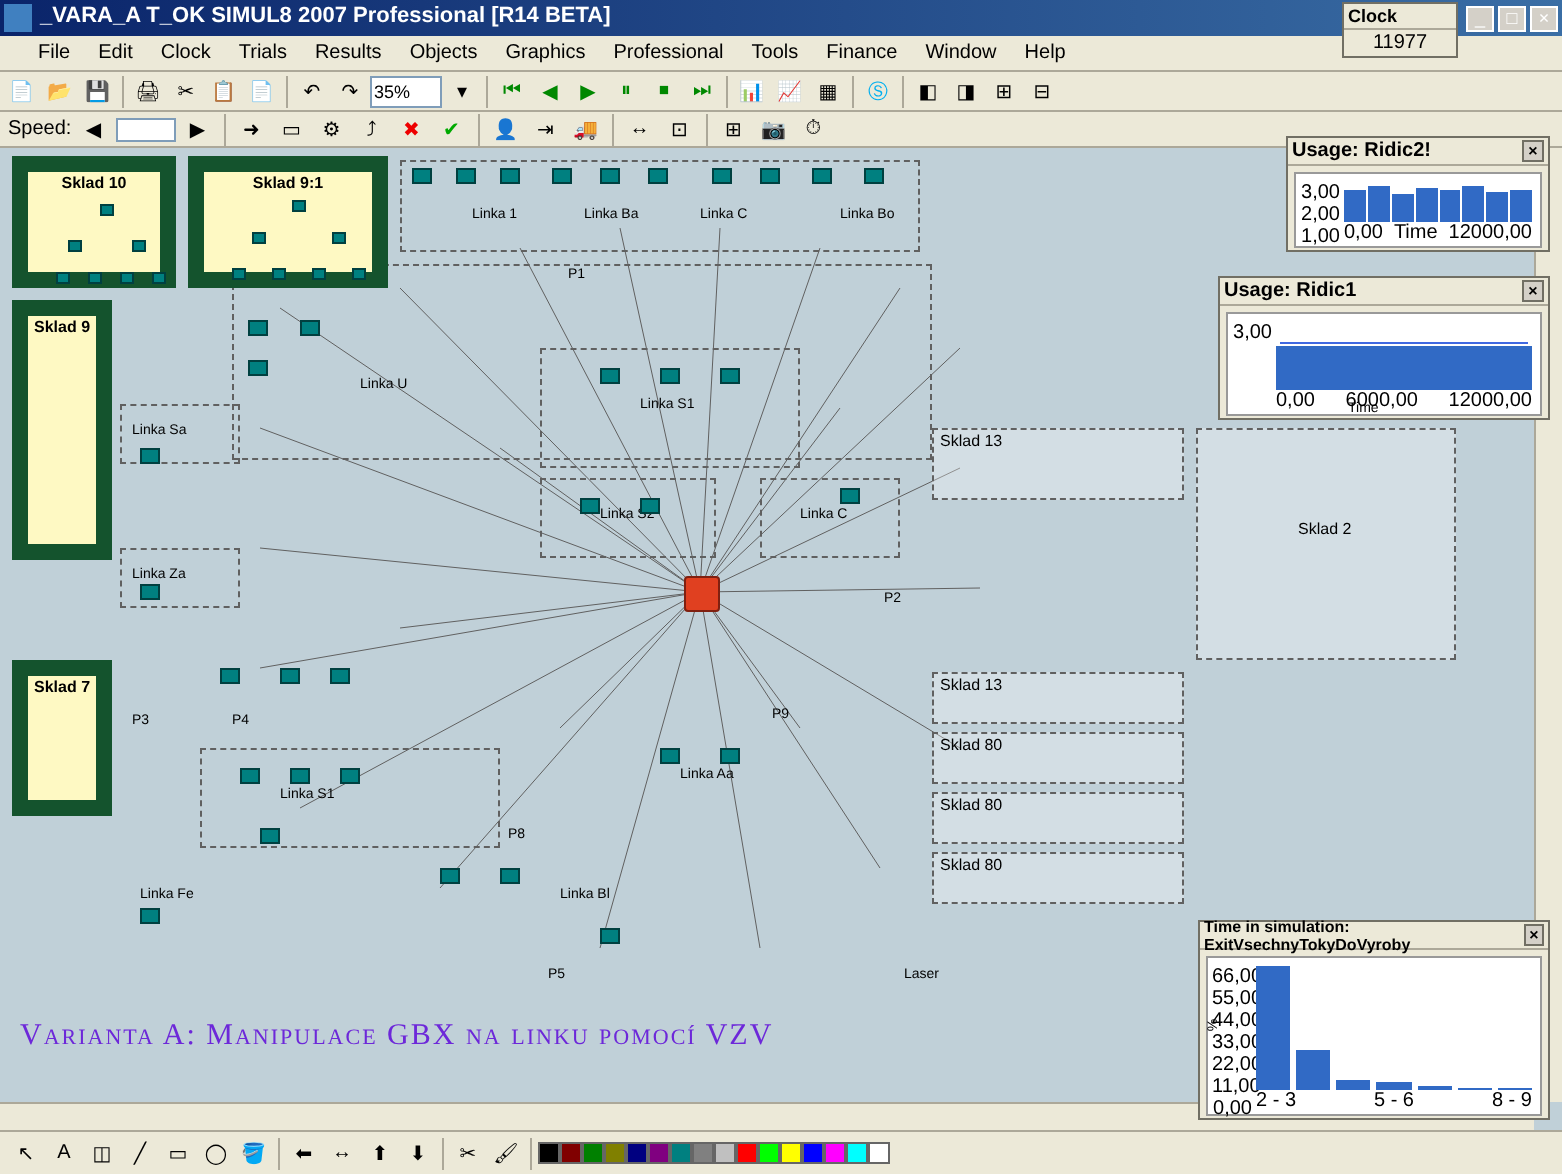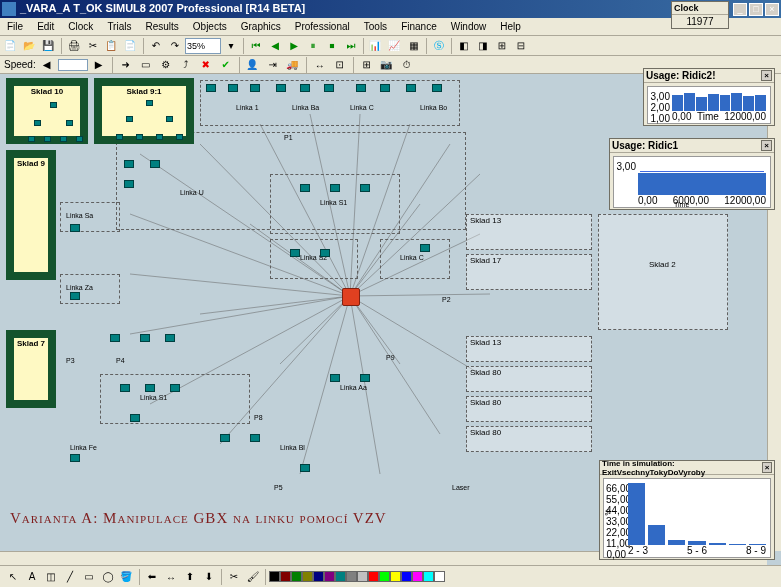--- a/index.html
+++ b/index.html
@@ -2,21 +2,21 @@
 <html><head>
 <meta charset="utf-8">
 <style>
 *{margin:0;padding:0;box-sizing:border-box;font-family:Tahoma,Arial,sans-serif;font-size:10px}
 body{width:781px;height:587px;background:#d4d0c8;overflow:hidden;position:relative}
 .titlebar{height:18px;background:linear-gradient(to right,#0a246a,#3a6ea5);color:#fff;display:flex;align-items:center;padding:0 2px;justify-content:space-between}
 .titlebar-left{display:flex;align-items:flex-start;gap:4px}
 .titlebar-text{font-size:11px;font-weight:bold}
 .titlebar-btns{display:flex;gap:2px}
 .titlebar-btn{width:14px;height:13px;background:#d4d0c8;border:1px solid #fff;font-size:9px;text-align:center;line-height:11px;cursor:pointer}
-.menubar{height:18px;background:#ece9d8;display:flex;align-items:center;padding:0 0;border-bottom:1px solid #aca899}
+.menubar{height:18px;background:#ece9d8;display:flex;align-items:center;padding:0 12px;border-bottom:1px solid #aca899}
 .menu-item{padding:2px 7px;cursor:pointer}
 .clock-box{position:absolute;right:52px;top:1px;width:58px;height:28px;background:#ece9d8;border:1px solid #716f64;z-index:100}
 .clock-title{background:#ece9d8;font-size:9px;font-weight:bold;padding:1px 2px;border-bottom:1px solid #aca899}
 .clock-val{text-align:center;font-size:10px;padding:1px}
 .toolbar{height:20px;background:#ece9d8;border-bottom:1px solid #aca899;display:flex;align-items:center;padding:0 2px;gap:1px}
 .tbtn{width:18px;height:18px;border:1px solid transparent;display:flex;align-items:center;justify-content:center;cursor:pointer;font-size:10px}
 .tsep{width:1px;height:16px;background:#aca899;margin:0 2px}
 .tb-combo{width:36px;height:16px;border:1px solid #7f9db9;background:#fff;font-size:9px;padding:0 1px}
 .speed-row{height:18px;background:#ece9d8;border-bottom:1px solid #aca899;display:flex;align-items:center;padding:0 4px;gap:2px}
 .canvas{position:absolute;left:0;top:74px;right:0;bottom:22px;background:#c0d0d8;overflow:hidden}
@@ -31,21 +31,21 @@
 .center-node{position:absolute;width:18px;height:18px;background:#e04020;border:1px solid #802010;border-radius:2px}
 .dashed-region{position:absolute;border:1px dashed #606060}
 .side-panel{position:absolute;background:#ece9d8;border:1px solid #716f64;z-index:20}
 .side-title{height:14px;background:#ece9d8;border-bottom:1px solid #aca899;display:flex;justify-content:space-between;align-items:center;padding:0 2px;font-size:9px;font-weight:bold}
 .side-close{width:11px;height:11px;border:1px solid #716f64;text-align:center;line-height:9px;font-size:8px;cursor:pointer;background:#d4d0c8}
 .chart-area{background:#fff;margin:3px;border:1px solid #999;position:relative}
 .chart-bars{position:absolute;display:flex;align-items:flex-end;gap:1px;bottom:12px;left:24px;right:4px;top:4px}
 .bar{background:#316ac5;width:100%}
 .chart-xaxis{position:absolute;bottom:0;left:24px;right:4px;height:12px;display:flex;justify-content:space-between;font-size:7px}
 .chart-yaxis{position:absolute;left:2px;top:4px;bottom:12px;width:20px;display:flex;flex-direction:column;justify-content:space-between;font-size:7px;text-align:right}
-.caption{position:absolute;left:10px;bottom:38px;font-family:"Copperplate",serif;font-size:15px;letter-spacing:1px;color:#7f1d1d;font-variant:small-caps}
+.caption{position:absolute;left:10px;bottom:38px;font-family:"Copperplate",serif;font-size:15px;letter-spacing:1px;color:#6d28d9;font-variant:small-caps}
 svg.net-lines{position:absolute;left:0;top:0;width:100%;height:100%;pointer-events:none}
 .color-swatch{width:11px;height:11px;border:1px solid #666;display:inline-block}
 .color-row{display:flex;gap:0}
 .sklad-panel{position:absolute;border:1px dashed #606060;background:rgba(255,255,255,0.3)}
 .sklad-label{position:absolute;font-size:8px;top:1px;left:3px}
 </style>
 </head>
 <body>
 
 <div class="titlebar">
@@ -247,23 +247,20 @@
   <div class="dashed-region" style="left:100px;top:300px;width:150px;height:50px"></div>
   <div class="net-label" style="left:140px;top:320px">Linka S1</div>
   <div class="net-label" style="left:280px;top:370px">Linka Bl</div>
   <div class="net-label" style="left:340px;top:310px">Linka Aa</div>
   <div class="net-label" style="left:70px;top:370px">Linka Fe</div>
   <div class="net-label" style="left:452px;top:410px">Laser</div>
 
   <div class="sklad-panel" style="left:466px;top:140px;width:126px;height:36px">
       <div class="sklad-label">Sklad 13</div>
     </div>
-  <div class="sklad-panel" style="left:466px;top:180px;width:126px;height:36px">
-      <div class="sklad-label">Sklad 17</div>
-    </div>
   <div class="sklad-panel" style="left:598px;top:140px;width:130px;height:116px">
       <div class="sklad-label" style="left:50px;top:45px">Sklad 2</div>
     </div>
   <div class="sklad-panel" style="left:466px;top:262px;width:126px;height:26px">
       <div class="sklad-label">Sklad 13</div>
     </div>
   <div class="sklad-panel" style="left:466px;top:292px;width:126px;height:26px">
       <div class="sklad-label">Sklad 80</div>
     </div>
   <div class="sklad-panel" style="left:466px;top:322px;width:126px;height:26px">

